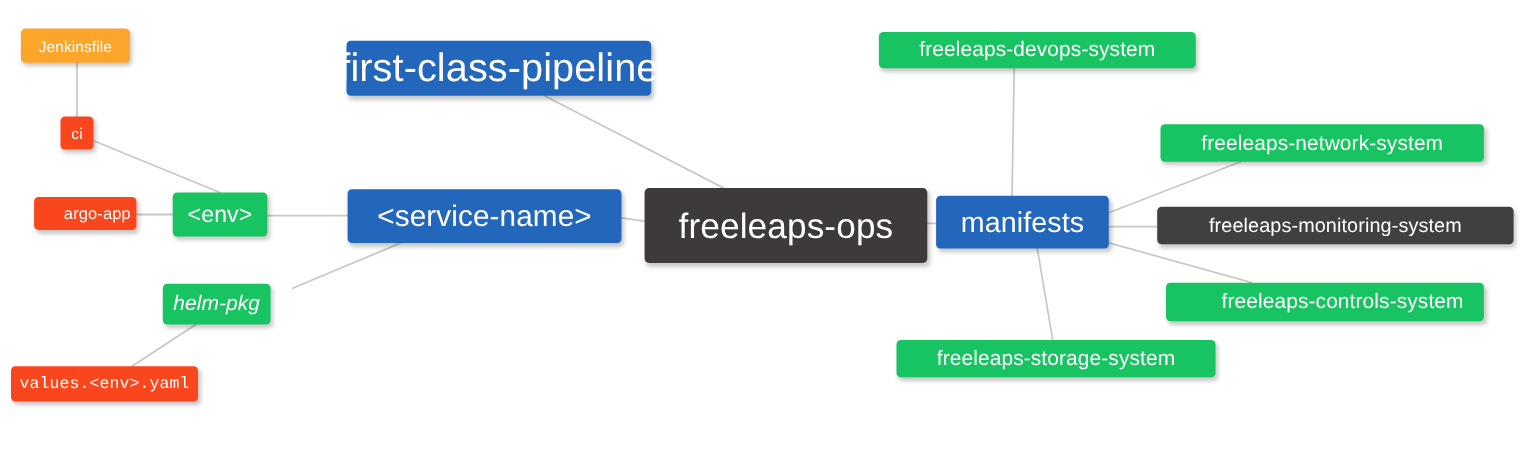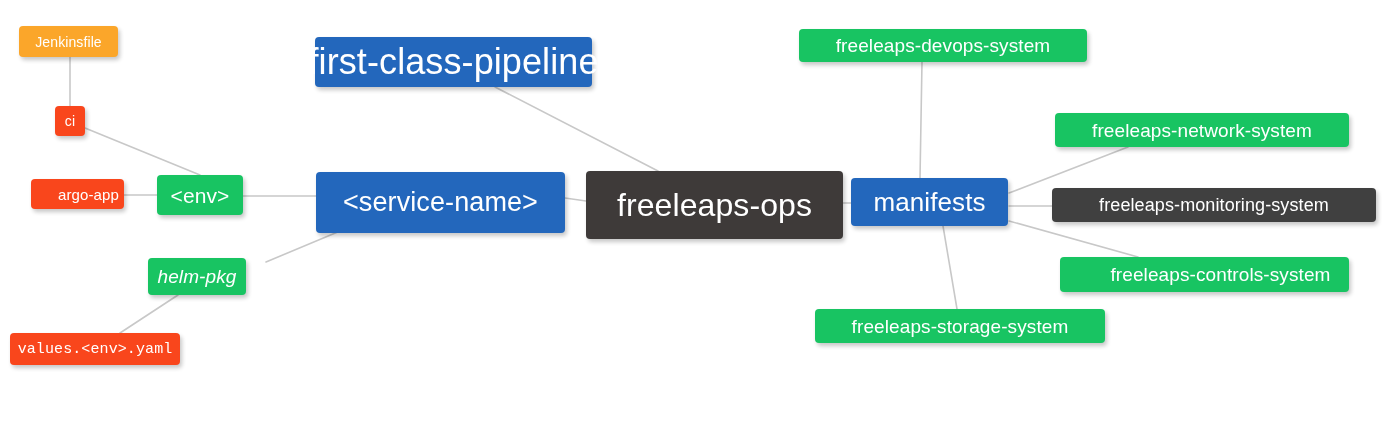--- a/index.html
+++ b/index.html
@@ -57,21 +57,21 @@
       <line x1="943" y1="226" x2="957" y2="309" stroke="#c8c8c8" stroke-width="1.6" stroke-linecap="round"></line>
     </svg>
   <div id="nodes">
       <div class="node" style="left: 19px; top: 26px; width: 99px; height: 31px; background: rgb(251, 166, 42); font-size: 14px;">Jenkinsfile</div>
       <div class="node" style="left: 55px; top: 106px; width: 30px; height: 30px; background: rgb(249, 70, 28); font-size: 14px;">ci</div>
       <div class="node" style="left: 31px; top: 179px; width: 93px; height: 30px; background: rgb(249, 70, 28); font-size: 15px; padding-left: 22px;">argo-app</div>
       <div class="node" style="left: 157px; top: 175px; width: 86px; height: 40px; background: rgb(24, 196, 98); font-size: 21px;">&lt;env&gt;</div>
       <div class="node" style="left: 148px; top: 258px; width: 98px; height: 37px; background: rgb(24, 196, 98); font-size: 19px; font-style: italic;">helm-pkg</div>
       <div class="node" style="left: 10px; top: 333px; width: 170px; height: 32px; background: rgb(249, 70, 28); font-size: 15px; font-family: Liberation Mono, monospace;">values.&lt;env&gt;.yaml</div>
       <div class="node" style="left: 315px; top: 37px; width: 277px; height: 50px; background: rgb(35, 103, 188); font-size: 36px;">first-class-pipeline</div>
-      <div class="node" style="left: 316px; top: 172px; width: 249px; height: 61px; background: rgb(35, 103, 188); font-size: 27px;">&lt;service-name&gt;</div>
+      <div class="node" style="left: 316px; top: 172px; width: 249px; height: 49px; background: rgb(35, 103, 188); font-size: 27px;">&lt;service-name&gt;</div>
       <div class="node" style="left: 586px; top: 171px; width: 257px; height: 68px; background: rgb(62, 58, 57); font-size: 32px;">freeleaps-ops</div>
       <div class="node" style="left: 851px; top: 178px; width: 157px; height: 48px; background: rgb(35, 103, 188); font-size: 26px;">manifests</div>
       <div class="node" style="left: 799px; top: 29px; width: 288px; height: 33px; background: rgb(24, 196, 98); font-size: 19px;">freeleaps-devops-system</div>
       <div class="node" style="left: 1055px; top: 113px; width: 294px; height: 34px; background: rgb(24, 196, 98); font-size: 19px;">freeleaps-network-system</div>
       <div class="node" style="left: 1052px; top: 188px; width: 324px; height: 34px; background: #404040; font-size: 18px;">freeleaps-monitoring-system</div>
       <div class="node" style="left: 1060px; top: 257px; width: 289px; height: 35px; background: rgb(24, 196, 98); font-size: 19px; padding-left: 32px;">freeleaps-controls-system</div>
       <div class="node" style="left: 815px; top: 309px; width: 290px; height: 34px; background: rgb(24, 196, 98); font-size: 19px;">freeleaps-storage-system</div>
     </div>
 </div>
 

